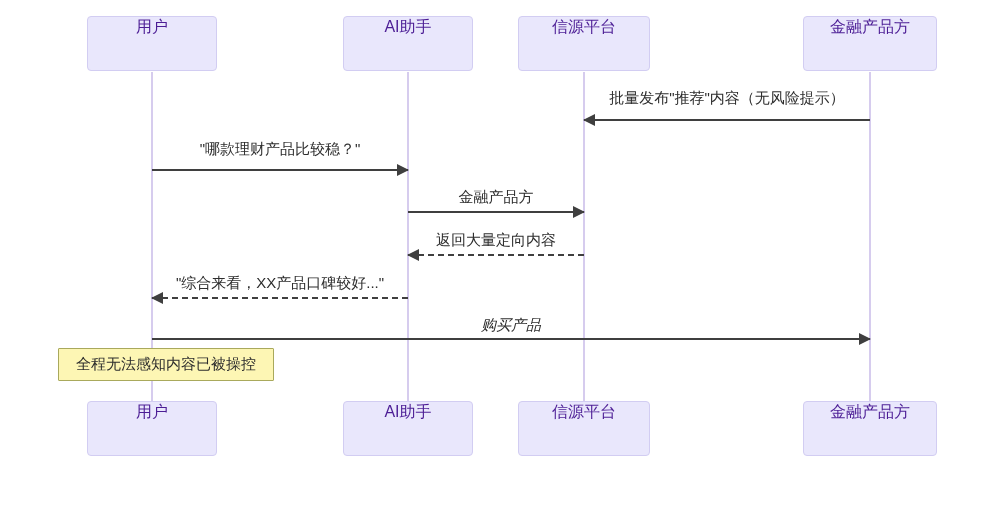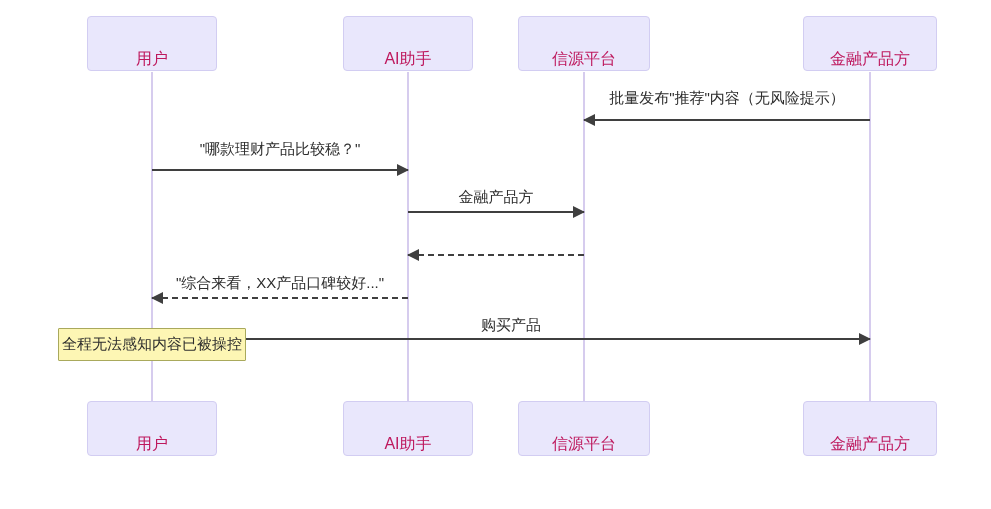--- a/index.html
+++ b/index.html
@@ -16,24 +16,24 @@
     overflow: hidden;
     color: #2d2d2d;
   }
   .actor-box {
     position: absolute;
     height: 55px;
     background: #e9e7fc;
     border: 1px solid #d2cdf2;
     border-radius: 4px;
     display: flex;
-    align-items: flex-end;
+    align-items: flex-start;
     justify-content: center;
     font-size: 16px;
-    color: #be185d;
+    color: #4c1d95;
     box-sizing: border-box;
   }
   .lifeline {
     position: absolute;
     top: 72px;
     height: 329px;
     width: 2px;
     background: #d6ccee;
   }
   .msg-label {
@@ -113,35 +113,36 @@
   <div class="msg-label" style="left:280px; top:140px;">"哪款理财产品比较稳？"</div>
   <div class="msg-line" style="left:152px; top:169px; width:256px;">
     <div class="arrowhead right"></div>
   </div>
 
   <div class="msg-label" style="left:496px; top:188px;">金融产品方</div>
   <div class="msg-line" style="left:408px; top:211px; width:176px;">
     <div class="arrowhead right"></div>
   </div>
 
+  <div class="msg-label" style="left:496px; top:231px;">返回大量定向内容</div>
   <div class="msg-line dashed" style="left:408px; top:254px; width:176px;">
     <div class="arrowhead left"></div>
   </div>
 
   <div class="msg-label" style="left:280px; top:274px;">"综合来看，XX产品口碑较好..."</div>
   <div class="msg-line dashed" style="left:152px; top:297px; width:256px;">
     <div class="arrowhead left"></div>
   </div>
 
-  <div class="msg-label" style="left:511px; top:316px;">购买产品</div>
+  <div class="msg-label" style="left:511px; top:316px;font-style:italic;">购买产品</div>
   <div class="msg-line" style="left:152px; top:338px; width:718px;">
     <div class="arrowhead right"></div>
   </div>
 
-  <div class="note-box" style="left:58px; top:328px; width:188px; height:33px;">
+  <div class="note-box" style="left:58px; top:348px; width:216px; height:33px;">
     <span>全程无法感知内容已被操控</span>
   </div>
 
   <div class="actor-box" style="left:87px; top:401px; width:130px;">
     <span>用户</span>
   </div>
   <div class="actor-box" style="left:343px; top:401px; width:130px;">
     <span>AI助手</span>
   </div>
   <div class="actor-box" style="left:518px; top:401px; width:132px;">

